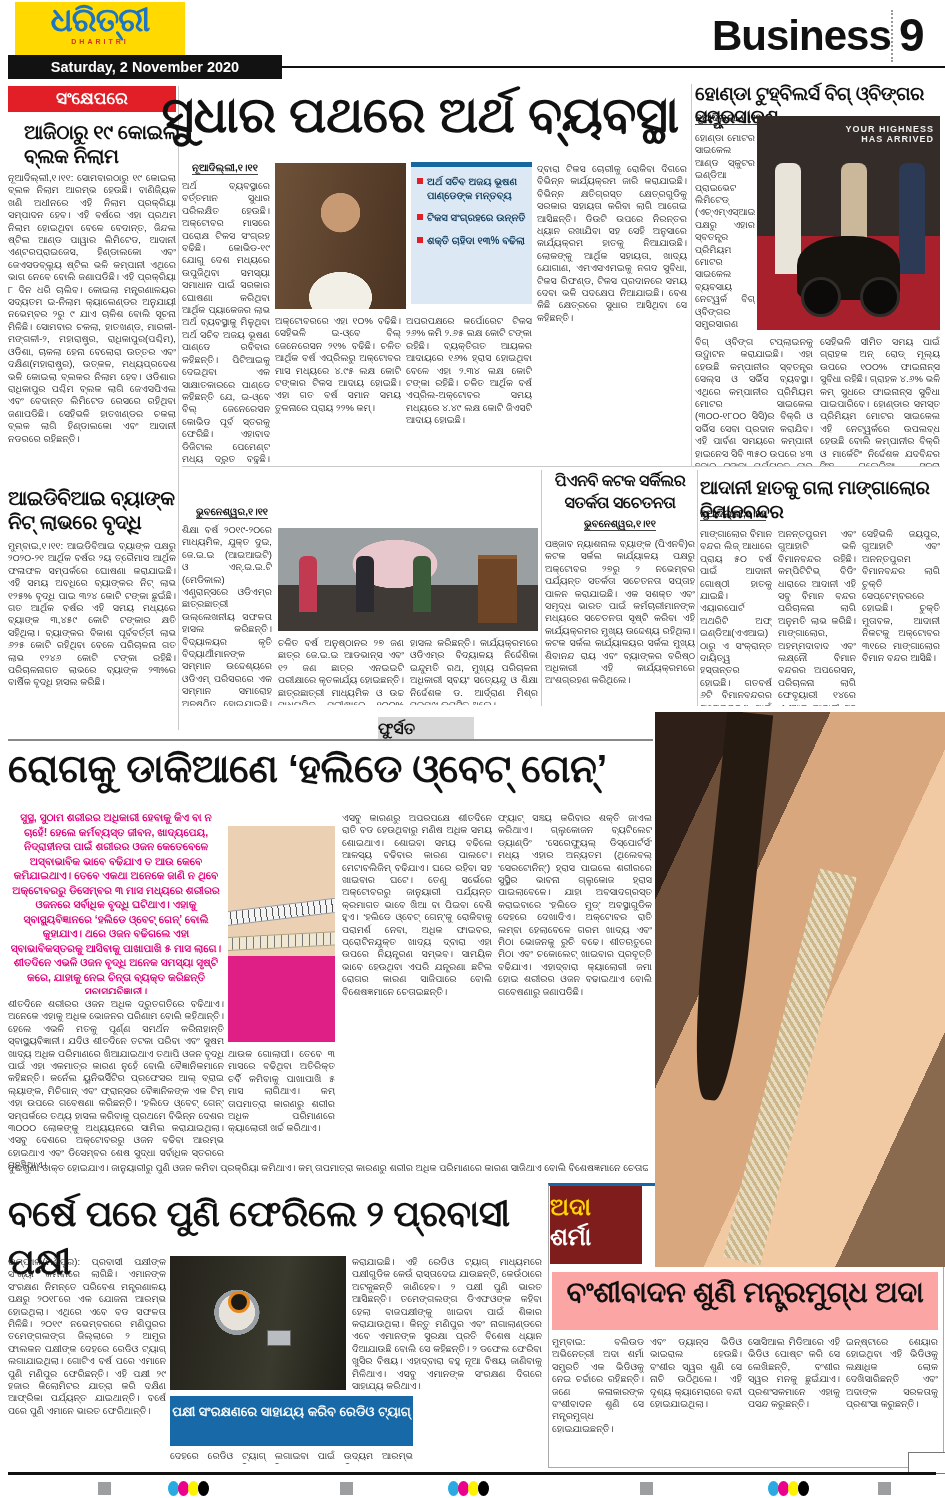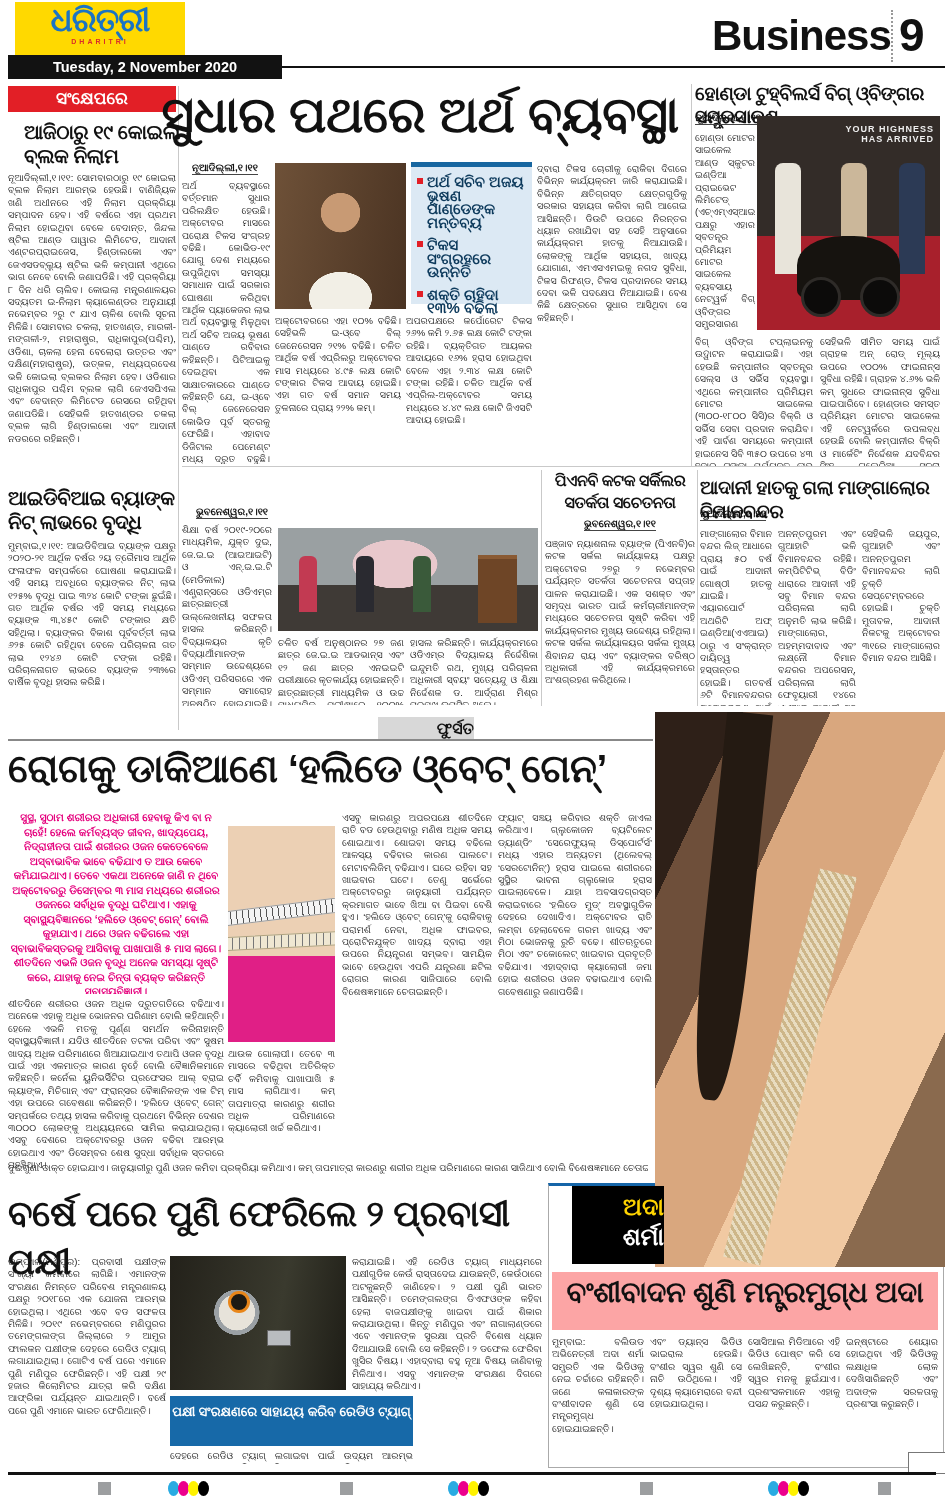--- a/index.html
+++ b/index.html
@@ -21,21 +21,21 @@
   #section-name{left:712px;top:12px;width:175px;font-size:42px;font-weight:bold;color:#111;letter-spacing:-1px;}
   #page-num{left:899px;top:8px;width:42px;font-size:46px;font-weight:bold;color:#111;}
   #dotted-sep{left:891px;top:10px;height:52px;width:0;border-left:2px dotted #999;}
   
   #briefs-label{left:8px;top:86px;width:168px;height:26px;background:#e21f26;color:#fff;
                 font-size:17px;font-weight:bold;text-align:center;line-height:26px;}
   .brief-hl{font-size:20px;line-height:24px;}
   
   #lead-hl{left:150px;top:84px;width:540px;font-size:50px;line-height:62px;text-align:center;}
   #lead-box{left:411px;top:162px;width:121px;height:142px;background:#dce9f4;border-top:5px solid #1766a0;padding:8px 6px 0 6px;box-sizing:border-box;}
-  .box-item{position:relative;font-size:15px;line-height:13.5px;font-weight:bold;color:#0d3a5c;margin-bottom:9px;padding-left:10px;}
+  .box-item{position:relative;font-size:10px;line-height:13.5px;font-weight:bold;color:#0d3a5c;margin-bottom:9px;padding-left:10px;}
   .box-item:before{content:"";position:absolute;left:0;top:3px;width:6px;height:6px;background:#e21f26;}
   
   .ph{position:absolute;overflow:hidden;}
   #lead-photo{left:275px;top:163px;width:131px;height:146px;
     background:radial-gradient(ellipse 52px 42px at 50% 92%,#f2efe6 0 60%,rgba(0,0,0,0) 61%),
                radial-gradient(circle 20px at 50% 34%,#c89a74 0 97%,rgba(0,0,0,0) 100%),
                linear-gradient(100deg,#6e5138,#4a3322);}
   #honda-photo{left:757px;top:116px;width:183px;height:214px;
     background:linear-gradient(#332c28 0 56%,#a8202c 56% 100%);}
   #honda-photo .moto{position:absolute;left:22%;bottom:14%;width:56%;height:30%;background:#16130f;border-radius:45% 45% 15% 15%;}
@@ -60,53 +60,53 @@
     repeating-linear-gradient(45deg,#e8dcc0 0 3px,#cdb689 3px 6px);transform:rotate(14deg);}
   #falcon-photo{left:170px;top:1256px;width:176px;height:134px;
     background:radial-gradient(circle 30px at 38% 42%,#e7e3da 0 60%,#9aa0a4 61% 75%,rgba(0,0,0,0) 76%),
                linear-gradient(100deg,#23211a,#3a3a2e 60%,#1e1d16);}
   #falcon-photo .eye{position:absolute;left:33%;top:26%;width:16px;height:16px;border-radius:50%;background:#1c1a14;border:3px solid #e8861a;}
   #falcon-photo .tag{position:absolute;left:55%;top:55%;width:22px;height:14px;background:#b9bcc0;border:1px solid #666;}
   
   .mid-hl{font-size:25px;line-height:30px;}
   
   #fursat-label{left:378px;top:717px;width:96px;height:24px;background:#d8d8d8;color:#111;
-                font-size:16px;font-weight:bold;text-align:right;line-height:24px;}
+                font-size:16px;font-weight:bold;text-align:left;line-height:24px;}
   #fursat-line{left:8px;top:739px;width:645px;height:2px;background:#888;}
   #feature-hl{left:8px;top:744px;width:600px;font-size:39px;line-height:50px;}
   #feature-intro{left:8px;top:810px;width:216px;font-size:10.5px;line-height:14.5px;font-weight:bold;
                  color:#e5007d;text-align:center;overflow:hidden;height:184px;}
   
   #birds-hl{left:8px;top:1190px;width:535px;font-size:36px;line-height:48px;}
   #birds-caption{left:170px;top:1396px;width:243px;height:50px;background:#1769a8;color:#fff;
                  font-size:13px;font-weight:bold;text-align:center;line-height:17px;padding-top:7px;box-sizing:border-box;}
   
   #adah-frame{left:548px;top:1183px;width:394px;height:281px;border:1px solid #aaa;border-top:3px solid #1565a8;}
-  #adah-label{left:572px;top:1186px;width:92px;height:78px;background:#000000;text-align:right;padding-top:6px;box-sizing:border-box;}
+  #adah-label{left:550px;top:1186px;width:92px;height:78px;background:#7f1d1d;text-align:left;padding-top:6px;box-sizing:border-box;}
   #adah-label .l1{font-size:24px;font-weight:bold;color:#ffd400;line-height:30px;}
   #adah-label .l2{font-size:24px;font-weight:bold;color:#fff;line-height:30px;}
   #adah-hl{left:552px;top:1272px;width:386px;font-size:29px;line-height:40px;text-align:center;background:#fca5a5;height:58px;}
   
   #bottom-rule{left:8px;top:1472px;width:928px;height:3px;background:#111;}
   .reg-sq{position:absolute;top:1482px;width:13px;height:13px;background:#9c9ea0;}
   .dots{position:absolute;top:1481px;height:15px;display:flex;}
   .dot{width:11px;height:15px;border-radius:50%;margin-right:-1px;}
   .c-c{background:#29abe2;} .c-m{background:#ec008c;} .c-y{background:#fff200;} .c-k{background:#000;}
   #corner-box{left:908px;top:1452px;width:36px;height:20px;border:1px solid #777;background:#fff;}
 </style>
 </head>
 <body>
 
 <div id="page">
 
   <div class="abs" id="logo-box">
     <div id="logo-odia">ଧରିତ୍ରୀ</div>
     <div id="logo-latin">DHARITRI</div>
   </div>
-  <div class="abs" id="date-bar">Tuesday, 2 November 2020</div>
+  <div class="abs" id="date-bar">Saturday, 2 November 2020</div>
   <div class="abs" id="head-rule"></div>
   <div class="abs" id="section-name">Business</div>
   <div class="abs" id="dotted-sep"></div>
   <div class="abs" id="page-num">9</div>
 
   <div class="rule" style="left:178px;top:86px;width:1px;height:644px;"></div>
   <div class="rule" style="left:691px;top:84px;width:1px;height:382px;"></div>
   <div class="rule" style="left:182px;top:466px;width:758px;height:1px;"></div>
   <div class="rule" style="left:541px;top:470px;width:1px;height:236px;"></div>
   <div class="rule" style="left:697px;top:470px;width:1px;height:236px;"></div>

